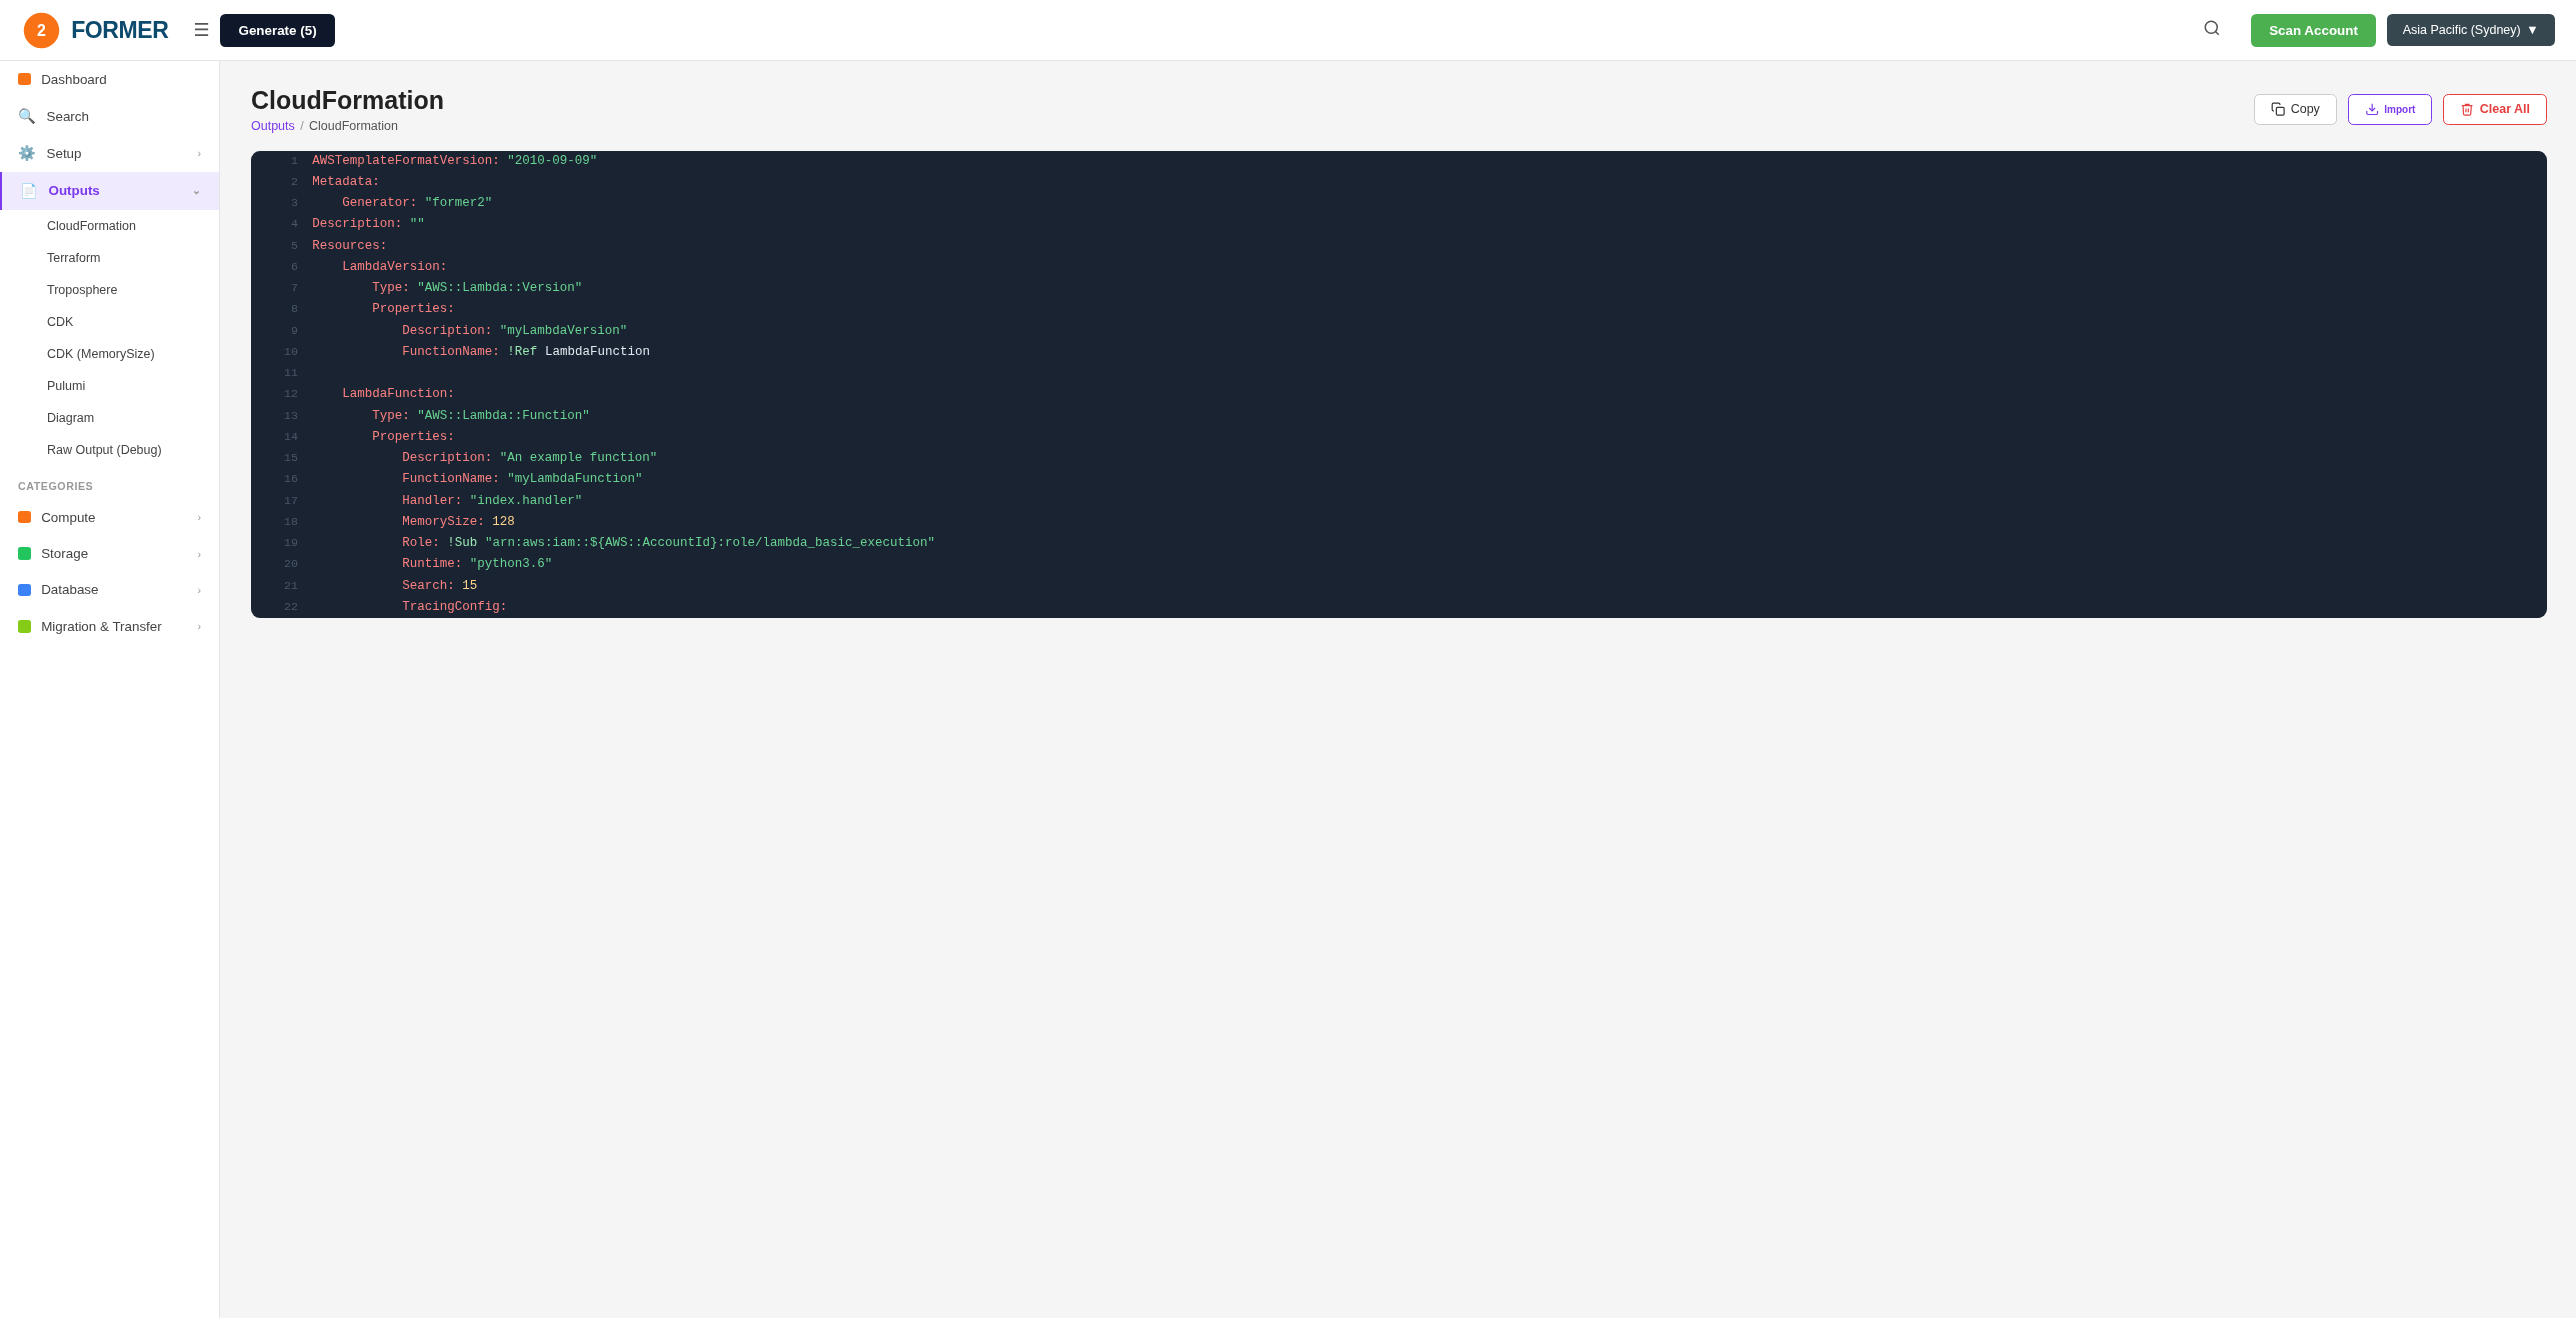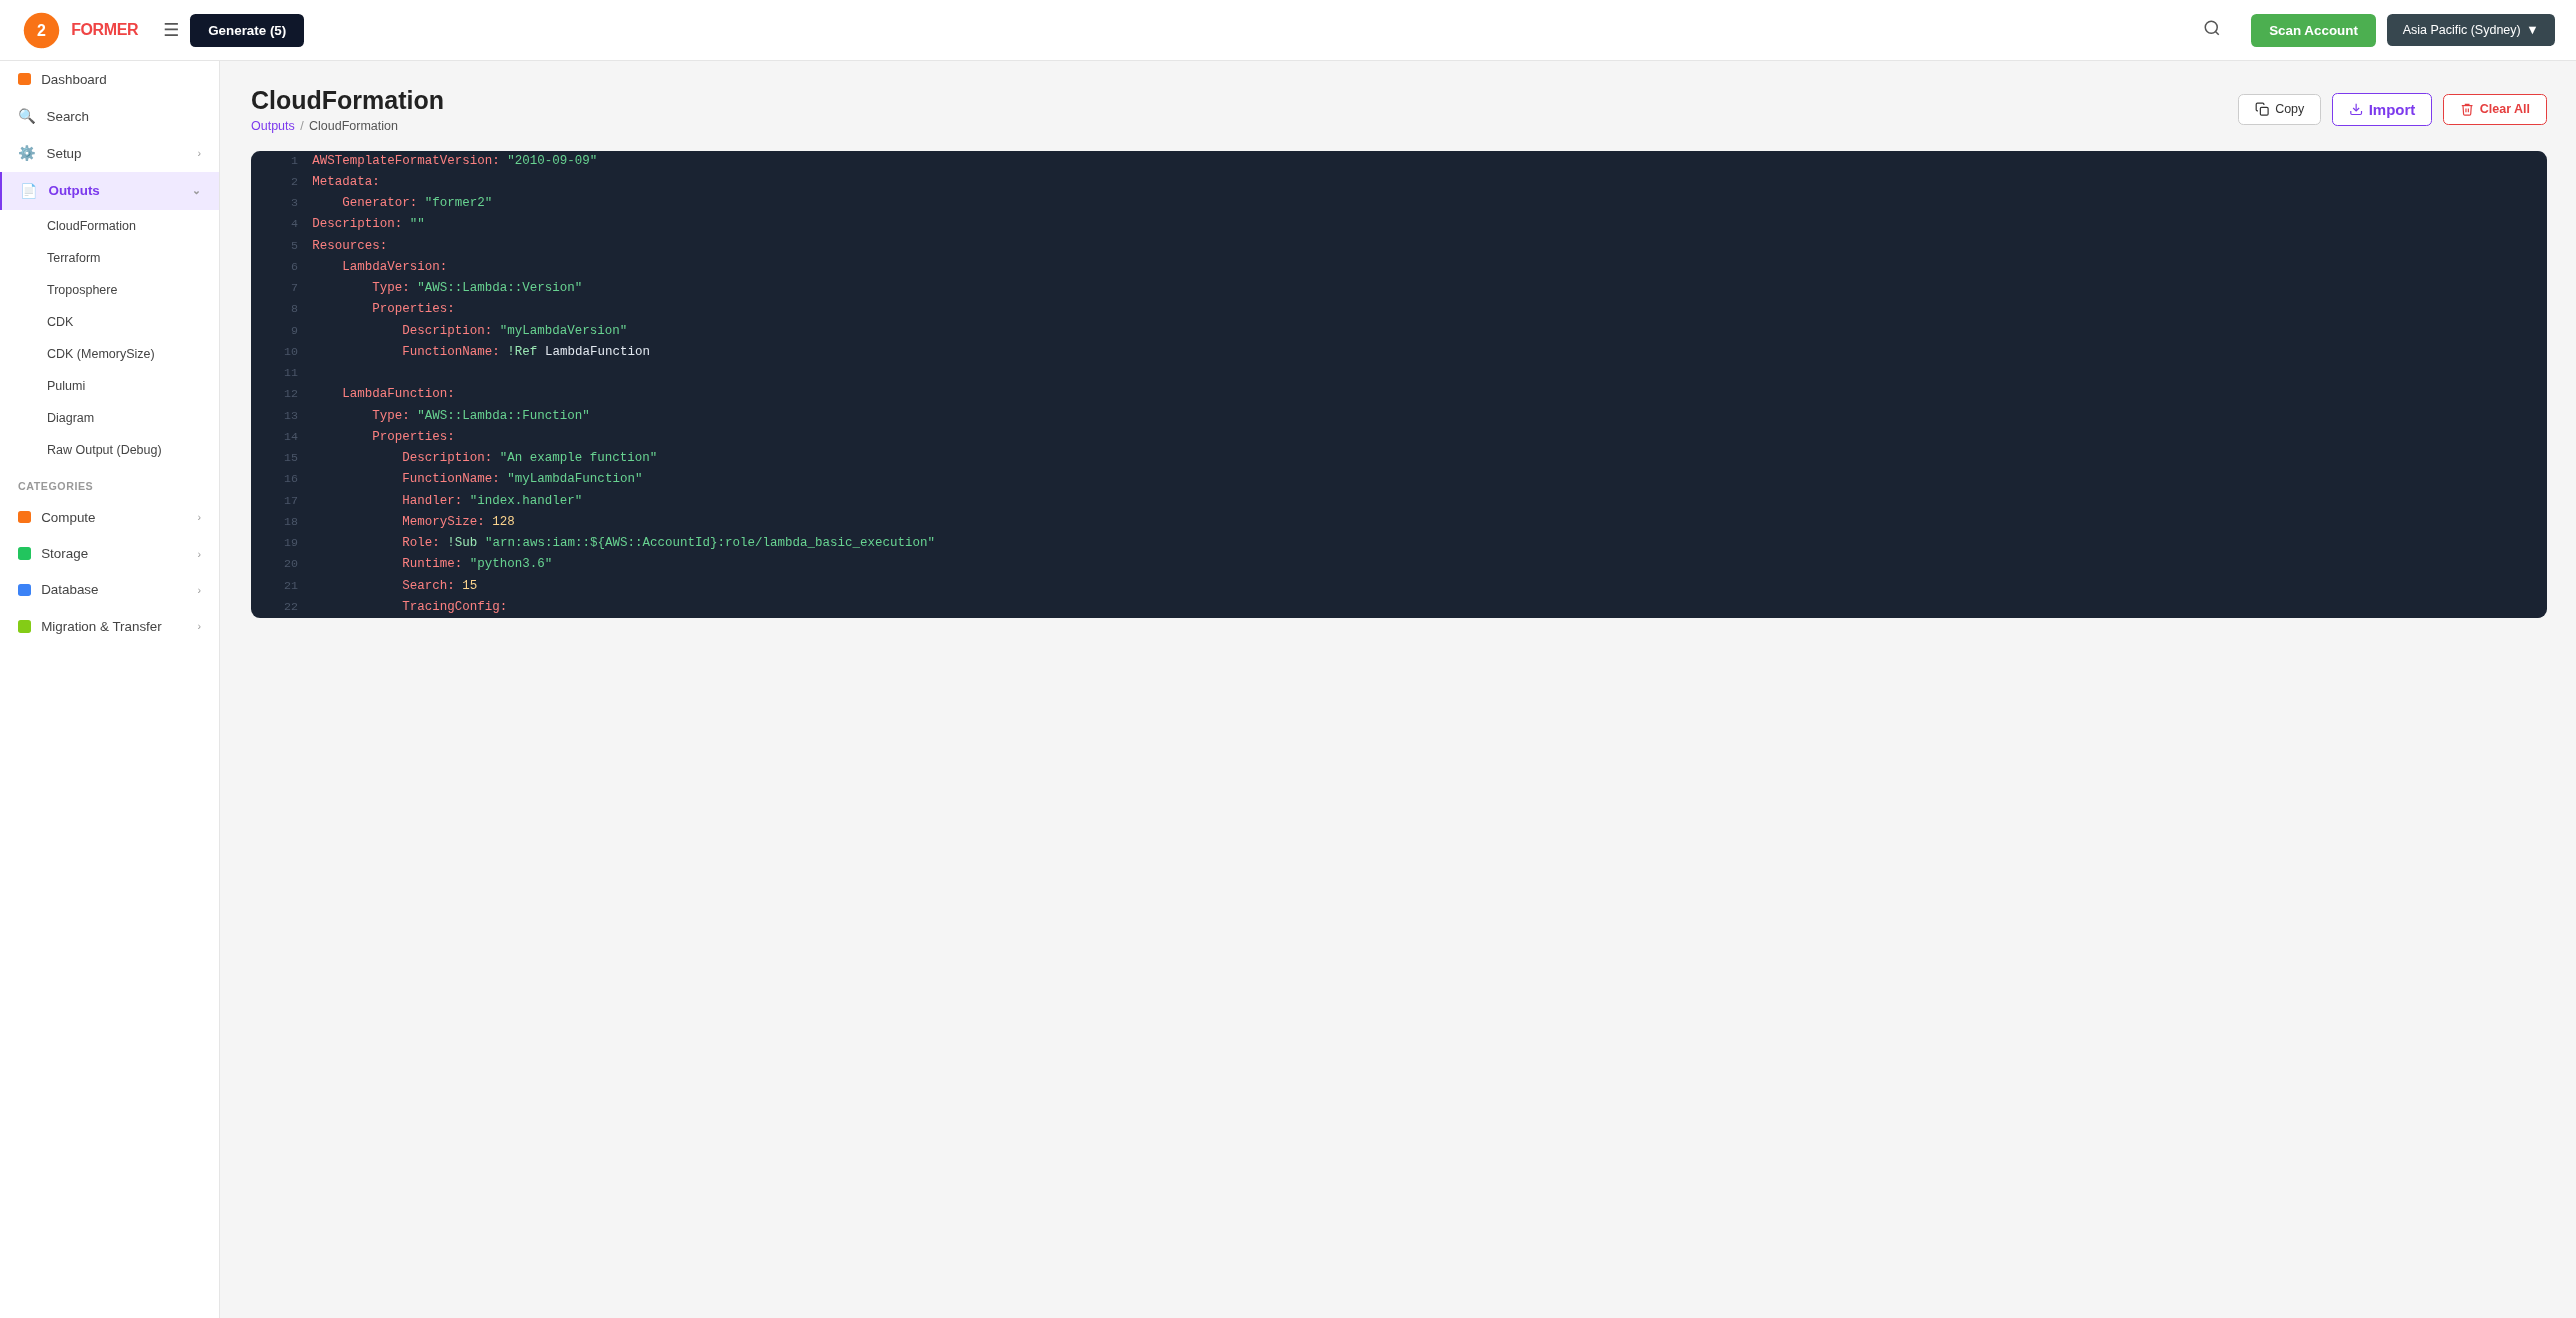--- a/index.html
+++ b/index.html
@@ -184,21 +184,21 @@
       color: #333;
     }
     .import-btn {
       display: flex;
       align-items: center;
       gap: 5.4px;
       border: 1.8px solid #7c3aed;
       background: #fff;
       border-radius: 5.4px;
       padding: 7.2px 16px;
-      font-size: 15px;
+      font-size: 10px;
       cursor: pointer;
       color: #7c3aed;
       font-weight: 600;
     }
     .clear-btn {
       display: flex;
       gap: 5.4px;
       border: 1.8px solid #e53e3e;
       background: #fff;
       border-radius: 5.4px;
@@ -261,21 +261,21 @@
 <nav class="top-nav">
   <div class="logo-area">
 
     <svg class="logo-circle" viewBox="0 0 44 44">
       <circle cx="22" cy="22" r="20" fill="#f97316" stroke="none"></circle>
       <text x="22" y="28" text-anchor="middle" font-size="18" font-weight="bold" fill="white" font-family="Arial">2</text>
 
       <rect x="19" y="36" width="3" height="5" rx="1.5" fill="#f97316"></rect>
       <rect x="23" y="38" width="2.5" height="4" rx="1.25" fill="#f97316"></rect>
     </svg>
-    <span style="font-size:16px;font-weight:700;color:#ef4444;letter-spacing:-0.4px;">FORMER</span>
+    <span style="font-size:23px;font-weight:700;color:#0c4a6e;letter-spacing:-0.4px;">FORMER</span>
   </div>
 
   <button class="hamburger-btn">☰</button>
 
   <button class="generate-btn">Generate (5)</button>
 
   <div class="nav-spacer"></div>
 
   <button class="search-icon-btn">
     <svg width="18" height="18" viewBox="0 0 24 24" fill="none" stroke="currentColor" stroke-width="2">

